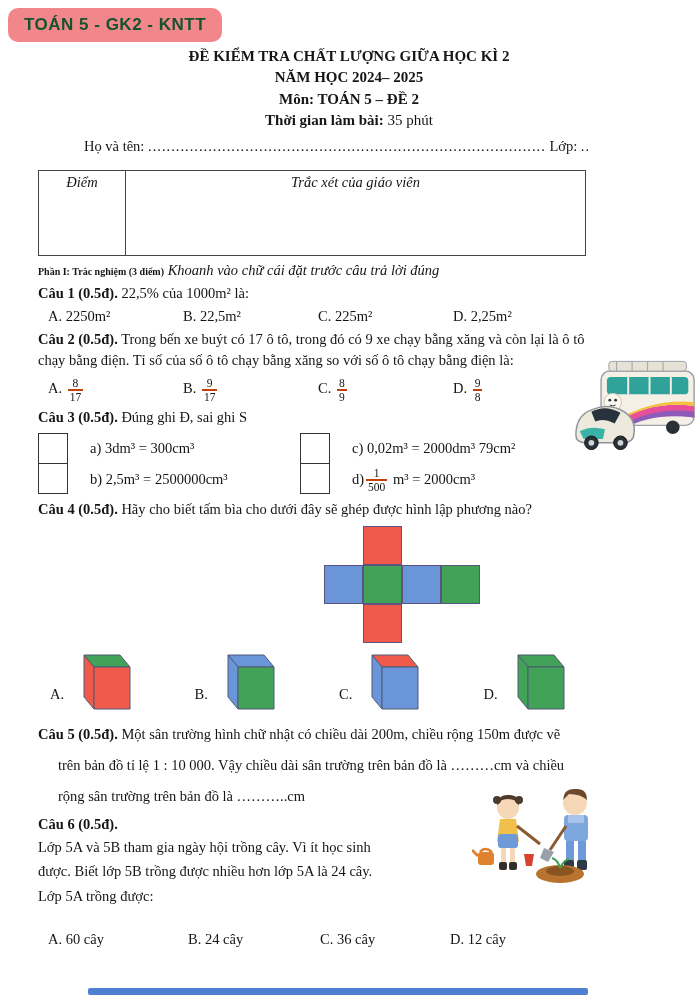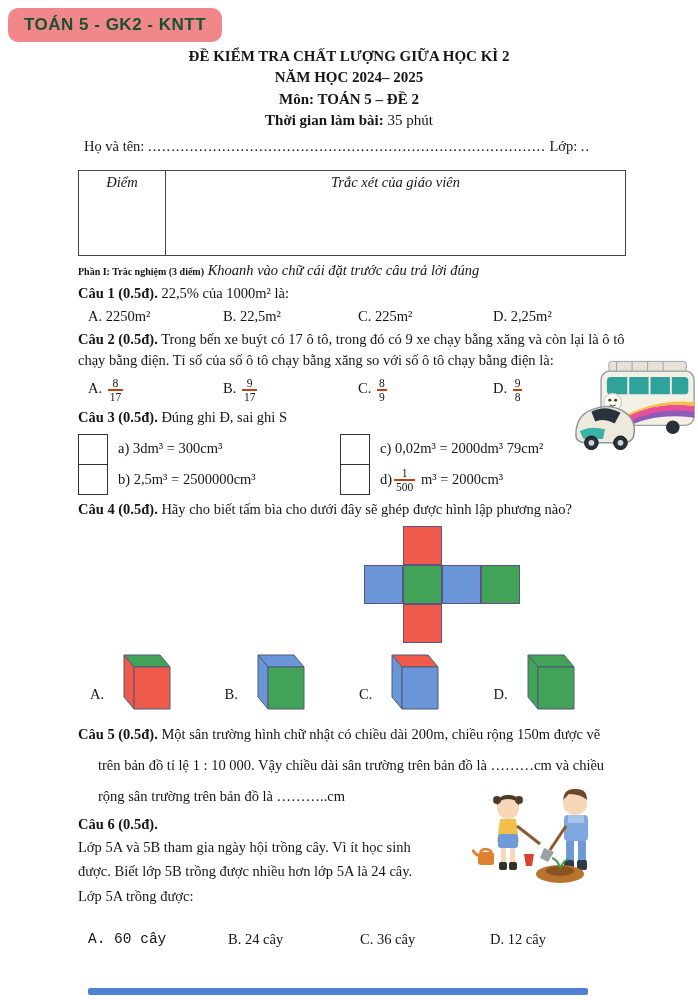--- a/index.html
+++ b/index.html
@@ -5,38 +5,38 @@
   html,body{margin:0;padding:0;background:#fff;}
   .page{position:relative;width:698px;height:1000px;background:#fff;overflow:hidden;
         font-family:"Liberation Serif","DejaVu Serif",serif;font-size:14.5px;color:#151515;}
   .badge{position:absolute;left:8px;top:8px;background:var(--badge,#f2878b);color:#14532d;
          font-family:"Liberation Sans","DejaVu Sans",sans-serif;font-weight:bold;font-size:17px;
          padding:7px 16px;border-radius:10px;letter-spacing:.5px;}
   .header{margin-top:46px;text-align:center;font-weight:bold;font-size:15px;line-height:1.42;}
   .header .time-val{font-weight:normal;}
   .student-line{margin:7px 110px 0 84px;white-space:nowrap;overflow:hidden;}
   .dots{letter-spacing:1px;}
-  .content{padding:0 70px 0 78px;}
+  .content{padding:0 70px 0 38px;}
   table.score{border-collapse:collapse;margin-top:15px;width:548px;}
   table.score td{border:1px solid #444;vertical-align:top;text-align:center;font-style:italic;
                  height:80px;padding-top:3px;font-size:14.5px;}
   td.score-cell{width:84px;}
   .part1{margin-top:6px;}
   .part1 b{font-size:10px;margin-top:17px;}
   .q-line{margin-top:4px;line-height:1.45;}
   .q-label{font-weight:bold;}
   .opt-row{display:flex;padding-left:10px;margin-top:4px;}
   .opt{width:135px;}
   .opt:last-child{width:auto;}
   .frac{display:inline-flex;flex-direction:column;align-items:center;vertical-align:middle;
         line-height:1.05;font-size:11.5px;margin:0 2px;}
   .frac .den{border-top:2px solid #c2410c;padding:0 2px;}
   .q2-opts{align-items:center;margin-top:6px;margin-bottom:2px;}
   .q3-grid{display:flex;margin-top:5px;}
-  .q3-col{display:flex;gap:10px;align-items:center;}
+  .q3-col{display:flex;gap:22px;}
   .q3-col.left{width:262px;}
   .dpair{width:30px;}
   .dbox{width:30px;height:31px;border:1px solid #333;box-sizing:border-box;}
   .dbox+.dbox{margin-top:-1px;}
   .q3-items .q3-item{height:31px;display:flex;align-items:center;white-space:nowrap;}
   .net-grid{display:grid;grid-template-columns:repeat(4,39px);grid-auto-rows:39px;
             margin:6px 0 0 286px;}
   .net-cell.filled{border:1px solid #5c5480;}
   .cube-row{display:flex;align-items:flex-end;padding-left:12px;margin-top:8px;}
   .cube-opt{display:flex;align-items:flex-end;width:145px;}
@@ -217,21 +217,21 @@
     <div class="q6-wrap">
       <div class="q-line">
         <span class="q-label">Câu 6 (0.5đ).</span>
       </div>
       <div class="q6-text">
         <div>Lớp 5A và 5B tham gia ngày hội trồng cây. Vì ít học sinh</div>
         <div>được. Biết lớp 5B trồng được nhiều hơn lớp 5A là 24 cây.</div>
         <div>Lớp 5A trồng được:</div>
       </div>
       <div class="opt-row" style="margin-top:22px;">
-        <span class="opt" style="width:140px;font-family:Liberation Mono, monospace;"><span>A.</span> <span>60 cây</span></span>
+        <span class="opt" style="width:140px;"><span>A.</span> <span>60 cây</span></span>
         <span class="opt" style="width:132px;"><span>B.</span> <span>24 cây</span></span>
         <span class="opt" style="width:130px;"><span>C.</span> <span>36 cây</span></span>
         <span class="opt"><span>D.</span> <span>12 cây</span></span>
       </div>
     </div>
 
   </div>
 
   <div class="illus" style="right:0;top:342px;width:126px;">
     <svg viewBox="0 0 130 130" width="126" height="126">

